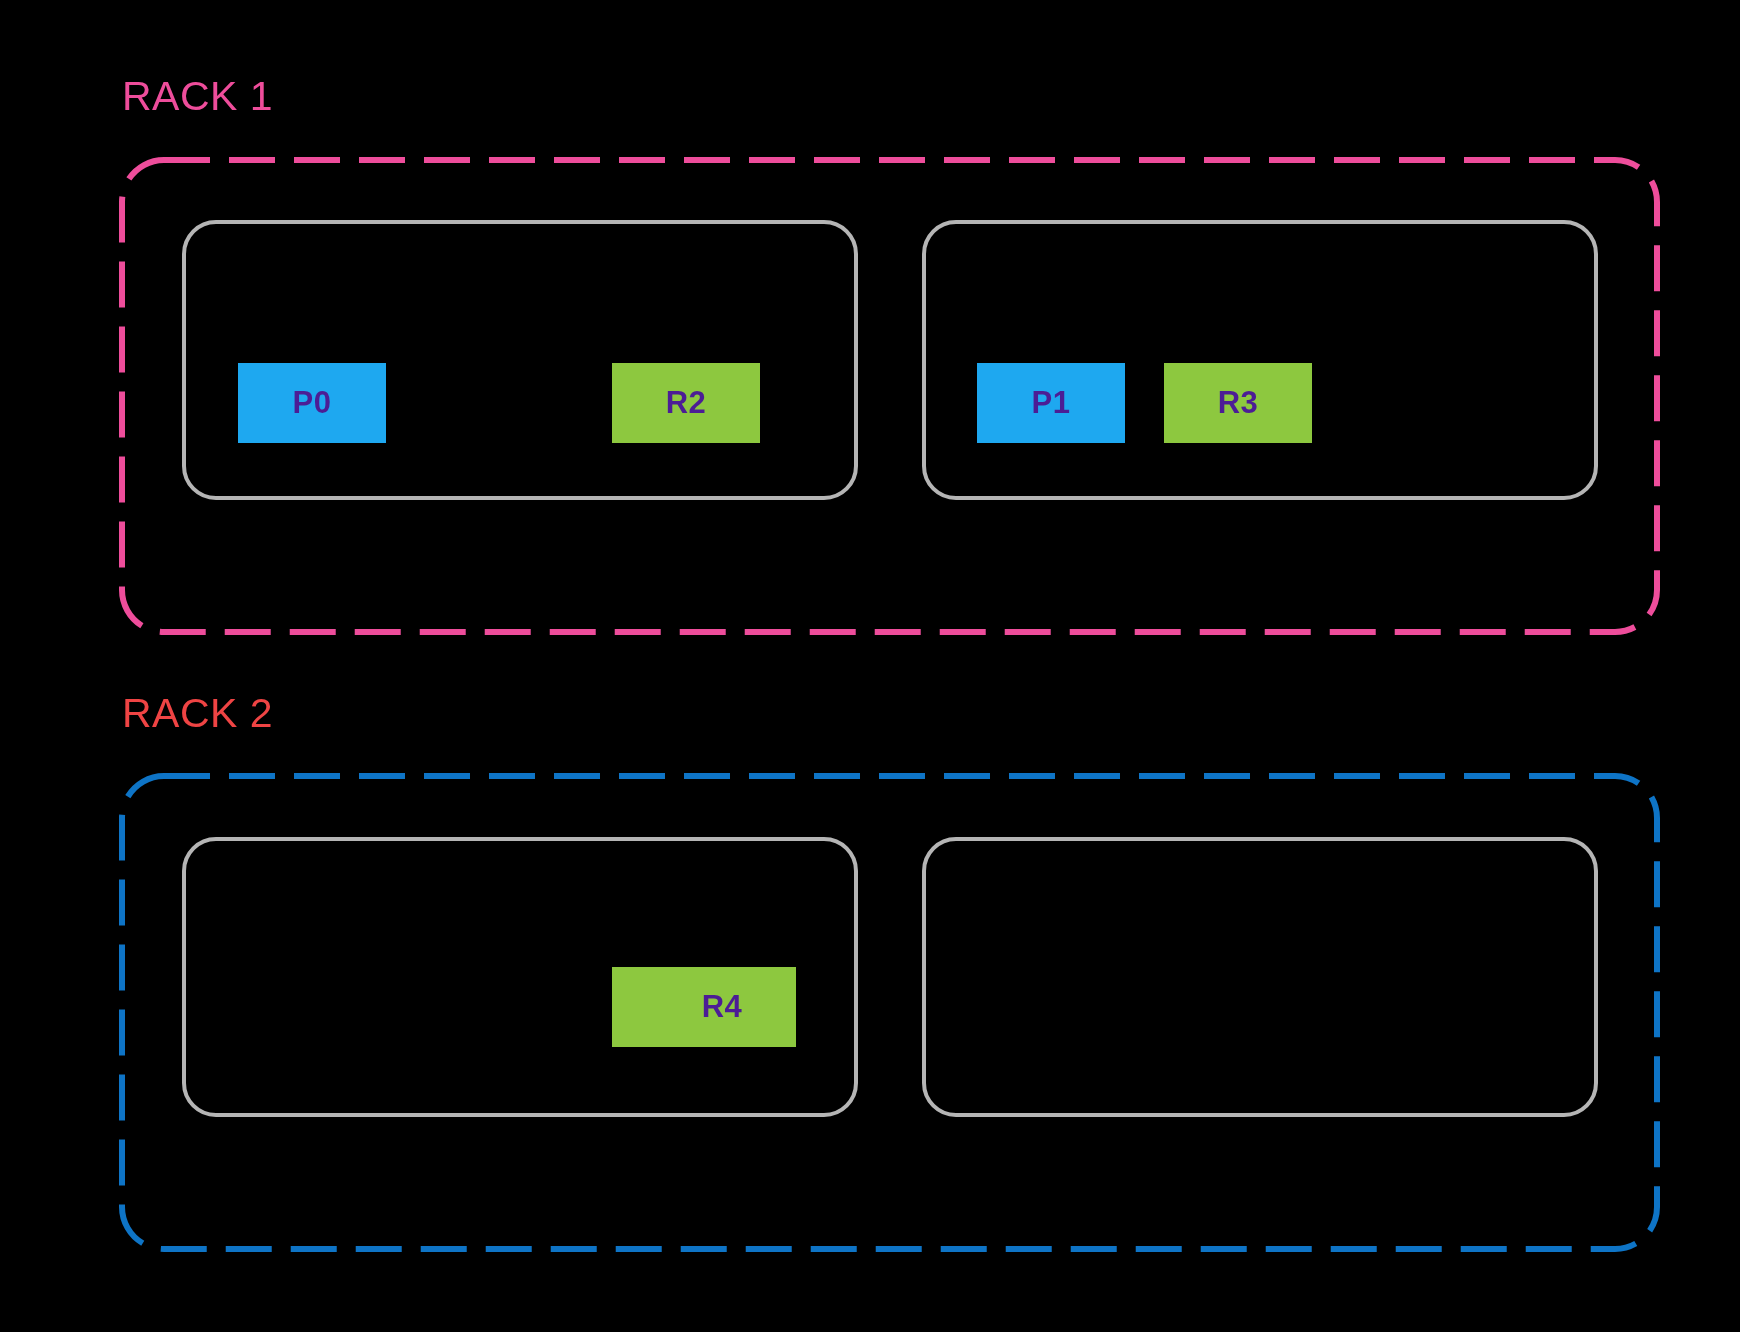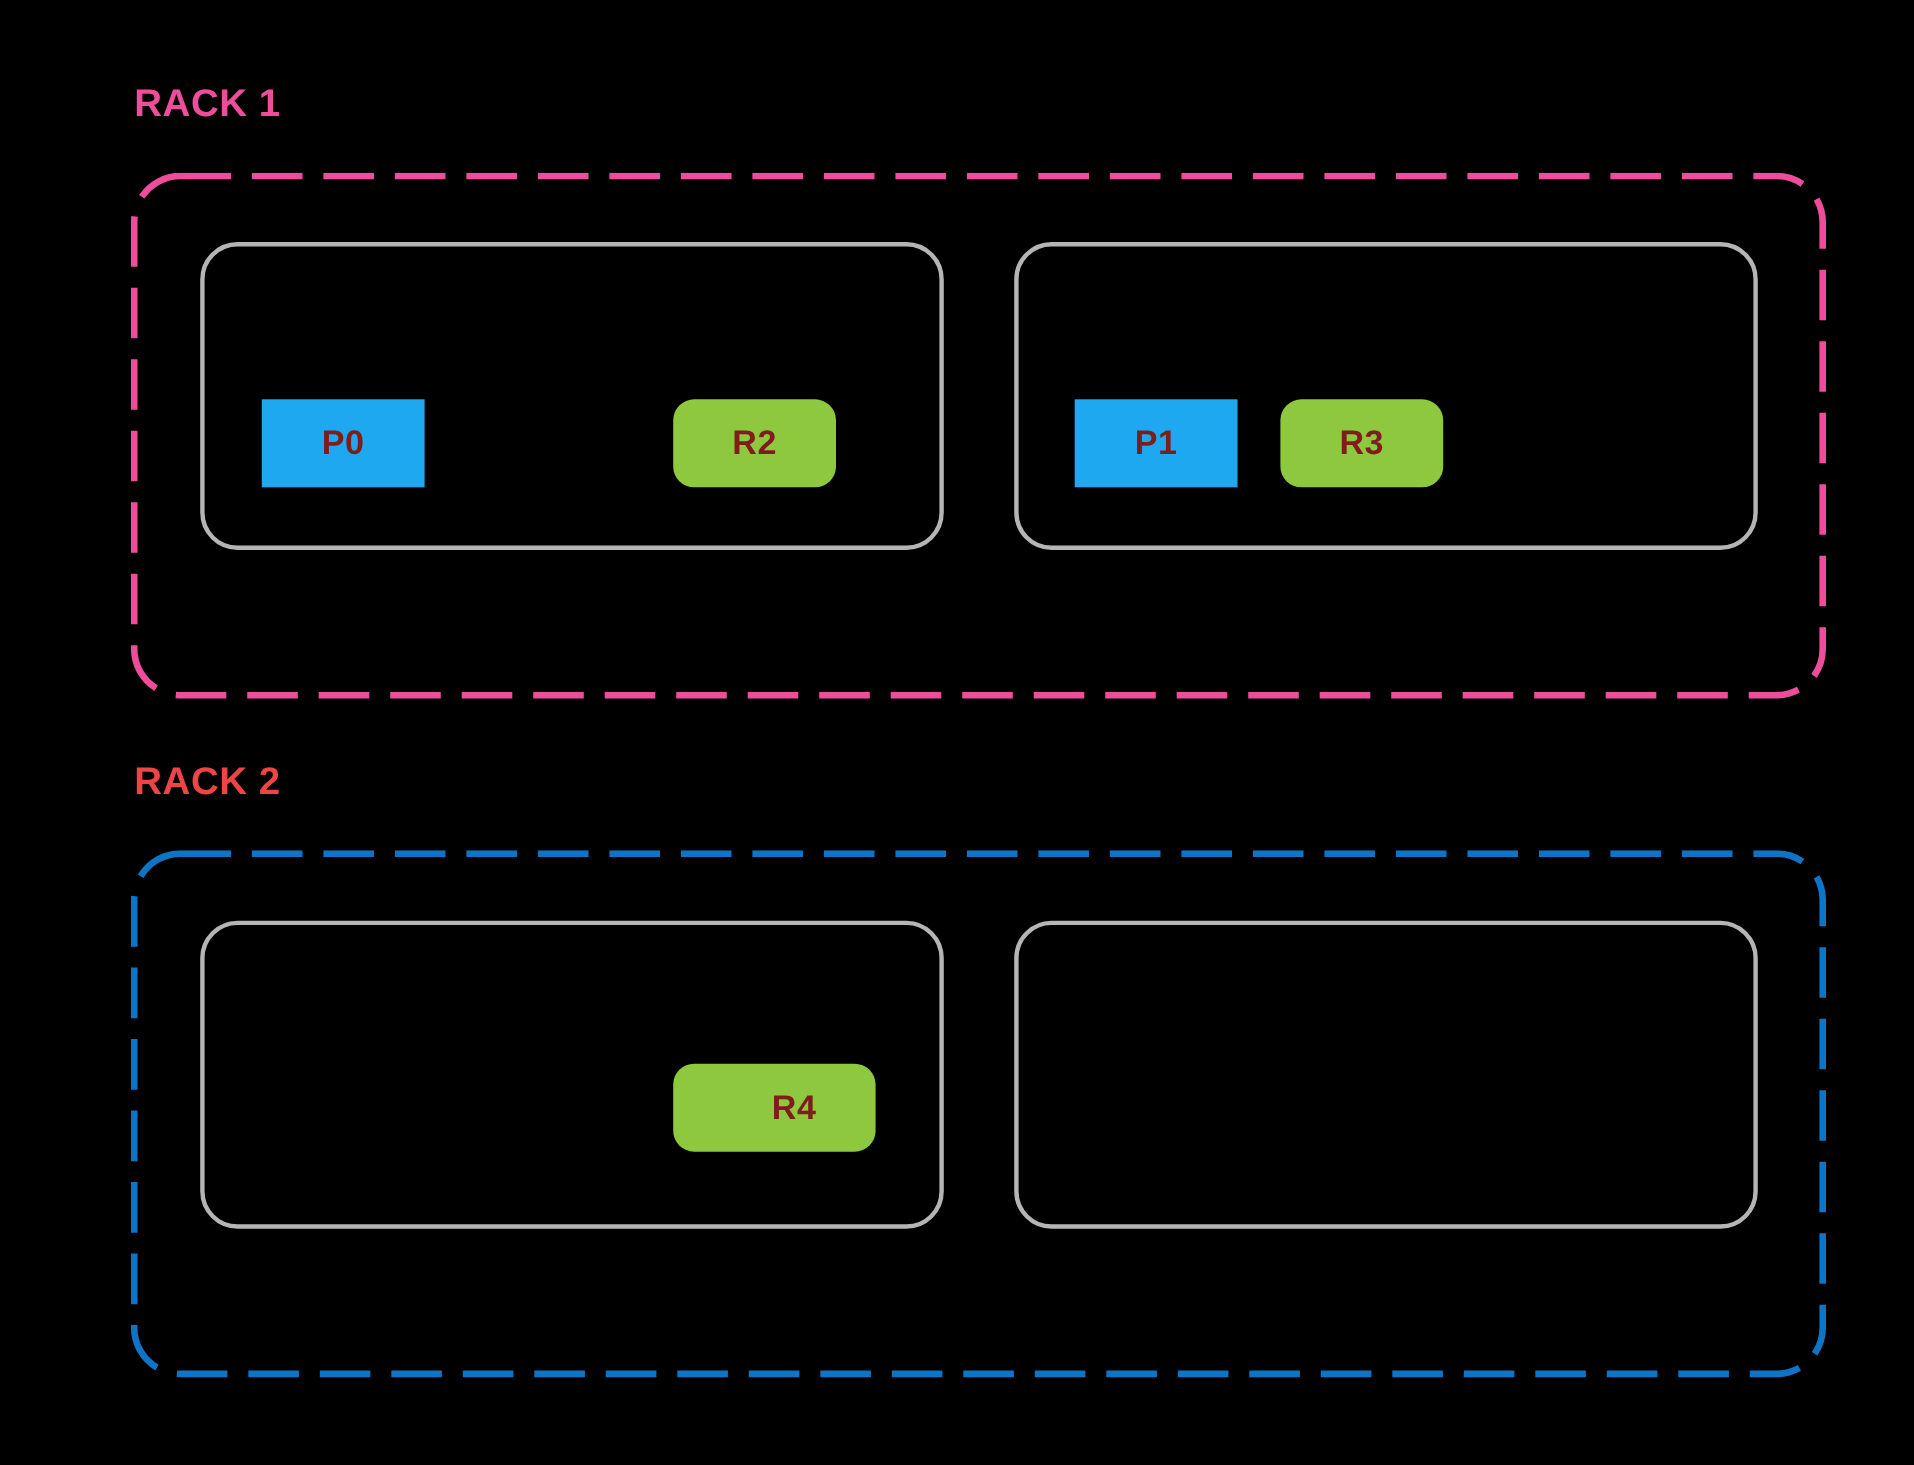--- a/index.html
+++ b/index.html
@@ -10,22 +10,22 @@
   .canvas {
     position: relative;
     width: 1740px;
     height: 1332px;
     background: #000000;
     font-family: "Liberation Sans", sans-serif;
     overflow: hidden;
   }
   .rack-label {
     position: absolute;
-    font-size: 35px;
-    font-weight: 700;
+    font-size: 41px;
+    font-weight: 400;
     letter-spacing: 0.5px;
     line-height: 1;
     white-space: nowrap;
   }
   .rack-label--1 { color: #EE4D9B; }
   .rack-label--2 { color: #ef4444; }
   .rack-border-svg {
     position: absolute;
     display: block;
   }
@@ -40,25 +40,25 @@
   }
   .node {
     position: absolute;
     width: 148px;
     height: 80px;
     display: flex;
     align-items: center;
     justify-content: center;
     font-size: 31px;
     font-weight: 700;
-    color: #7f1d1d;
+    color: #4c1d95;
     letter-spacing: 0.5px;
   }
   .node--param   { background: #1EA8F0; }
-  .node--replica { background: #8DC83F; border-radius: 19px; }
+  .node--replica { background: #8DC83F; }
 </style>
 </head>
 <body>
 
 <div class="canvas">
 
   <div class="rack-label rack-label--1" style="left:122px; top:76px;">RACK 1</div>
 
   <svg class="rack-border-svg" style="left:119px; top:157px;" width="1541" height="479" aria-hidden="true">
     <rect x="3" y="3" width="1535" height="472" rx="42" fill="none" stroke-width="6" stroke-dasharray="46 19" stroke="#EE4D9B"></rect>

